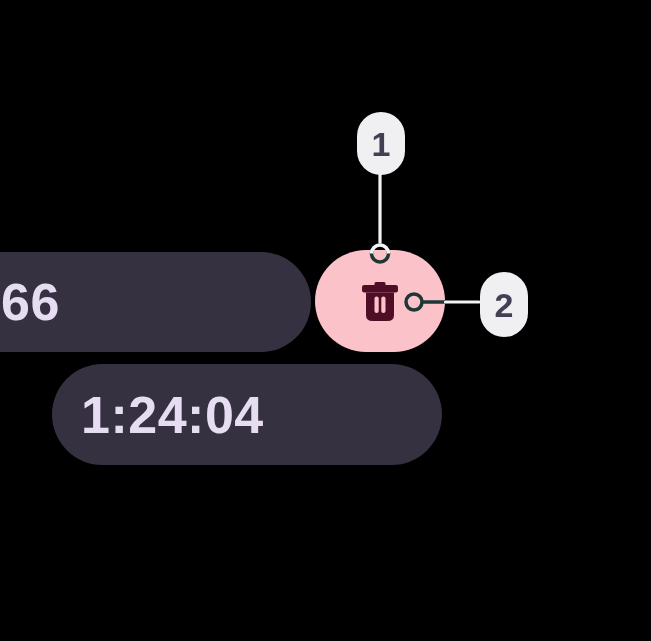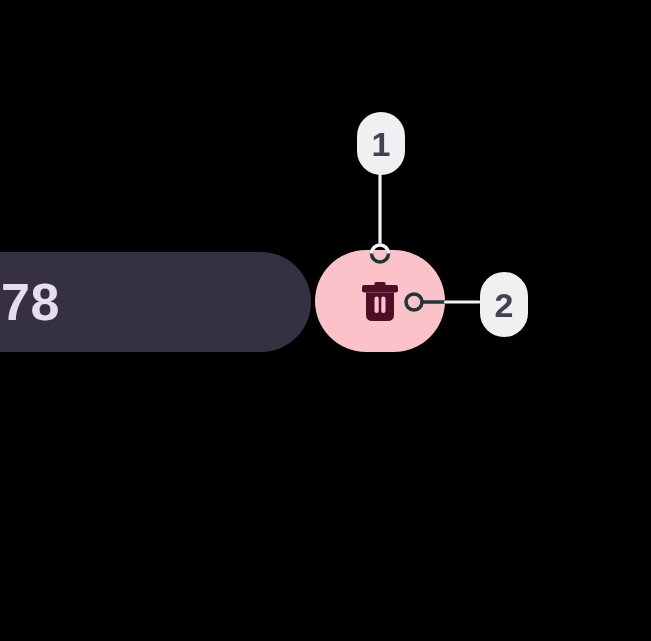--- a/index.html
+++ b/index.html
@@ -48,23 +48,26 @@
   }
   .badge-1{left:357px;top:112px;width:48px;height:63px;}
   .badge-2{left:480px;top:272px;width:48px;height:65px;}
 </style>
 </head>
 <body>
 
 <div class="screen">
 
   <div class="pill pill-partial">
-    <span>78</span>
+    <span>66</span>
   </div>
 
+  <div class="pill pill-total">
+    <span>1:24:04</span>
+  </div>
 
   <button class="delete-btn" aria-label="Delete">
     <svg class="trash" viewBox="0 0 36 39" aria-hidden="true">
       <rect class="solid" x="12.5" y="0" width="11" height="6" rx="1.5"></rect>
       <rect class="solid" x="0" y="3" width="36" height="7.5" rx="2.2"></rect>
       <path class="solid" d="M4 10.5 H32 V33 Q32 39 25.5 39 H10.5 Q4 39 4 33 Z"></path>
       <rect class="slot" x="12.5" y="14.5" width="4.2" height="16.5" rx="2.1"></rect>
       <rect class="slot" x="19.3" y="14.5" width="4.2" height="16.5" rx="2.1"></rect>
     </svg>
   </button>

